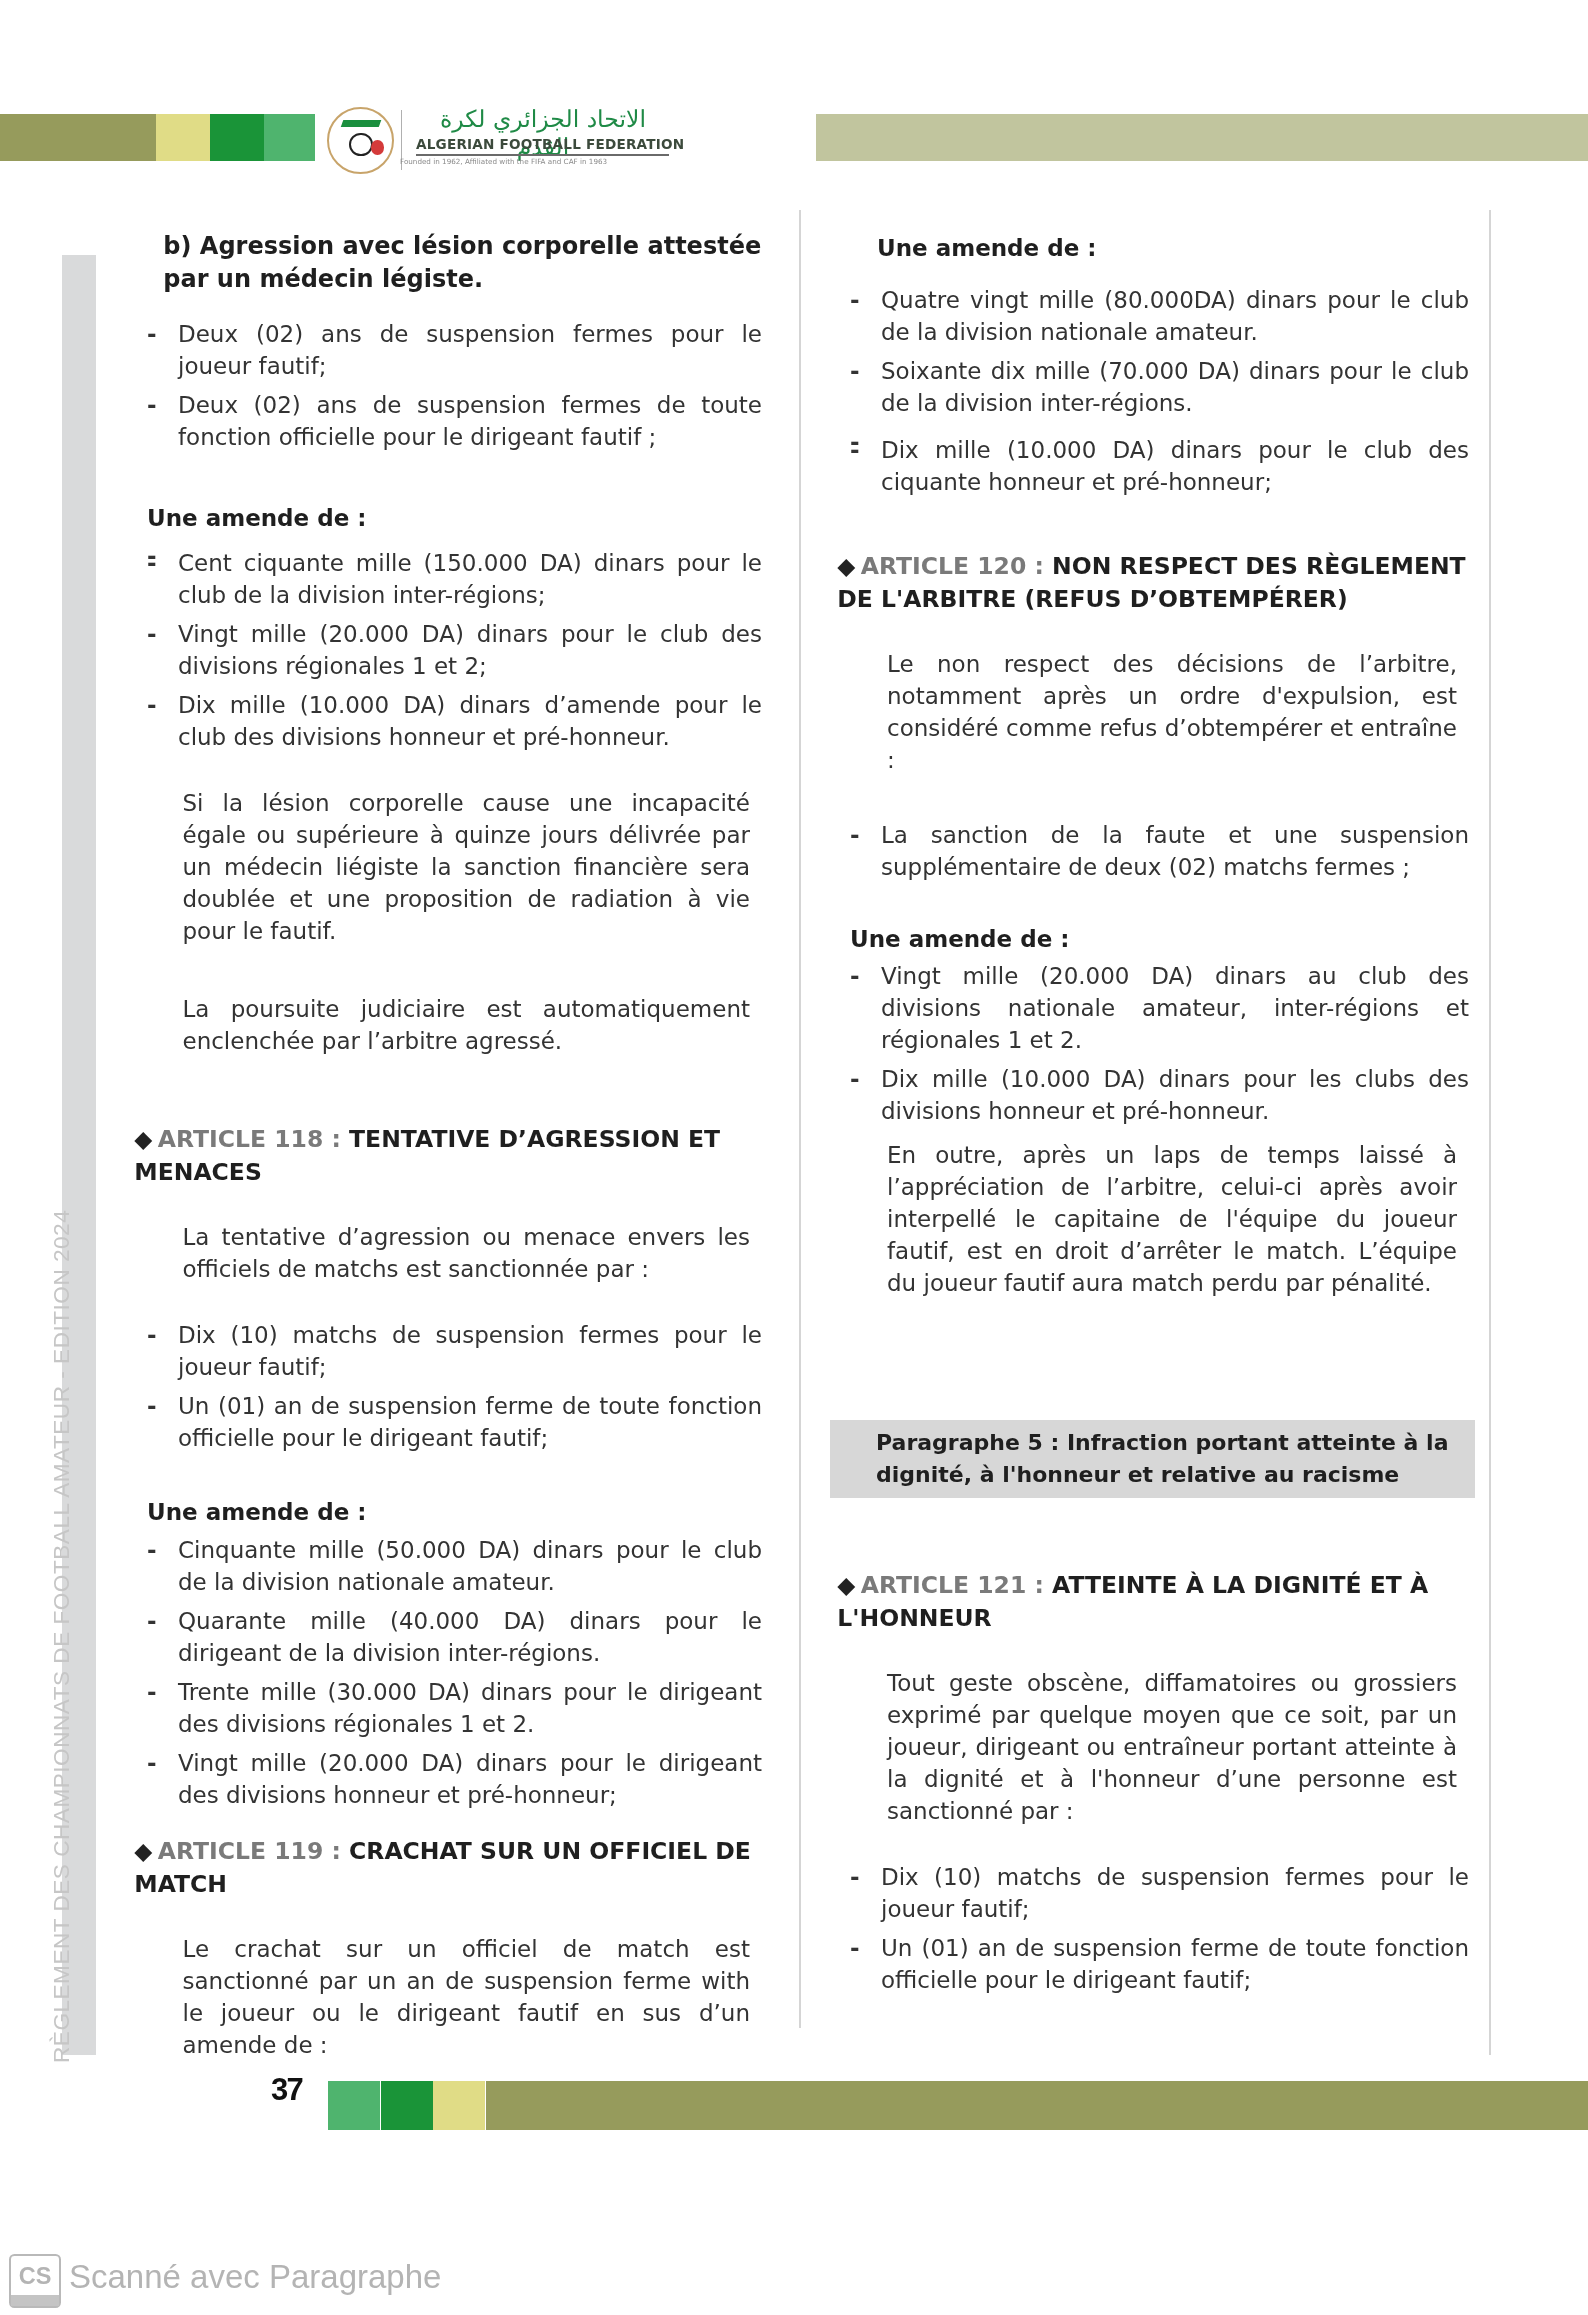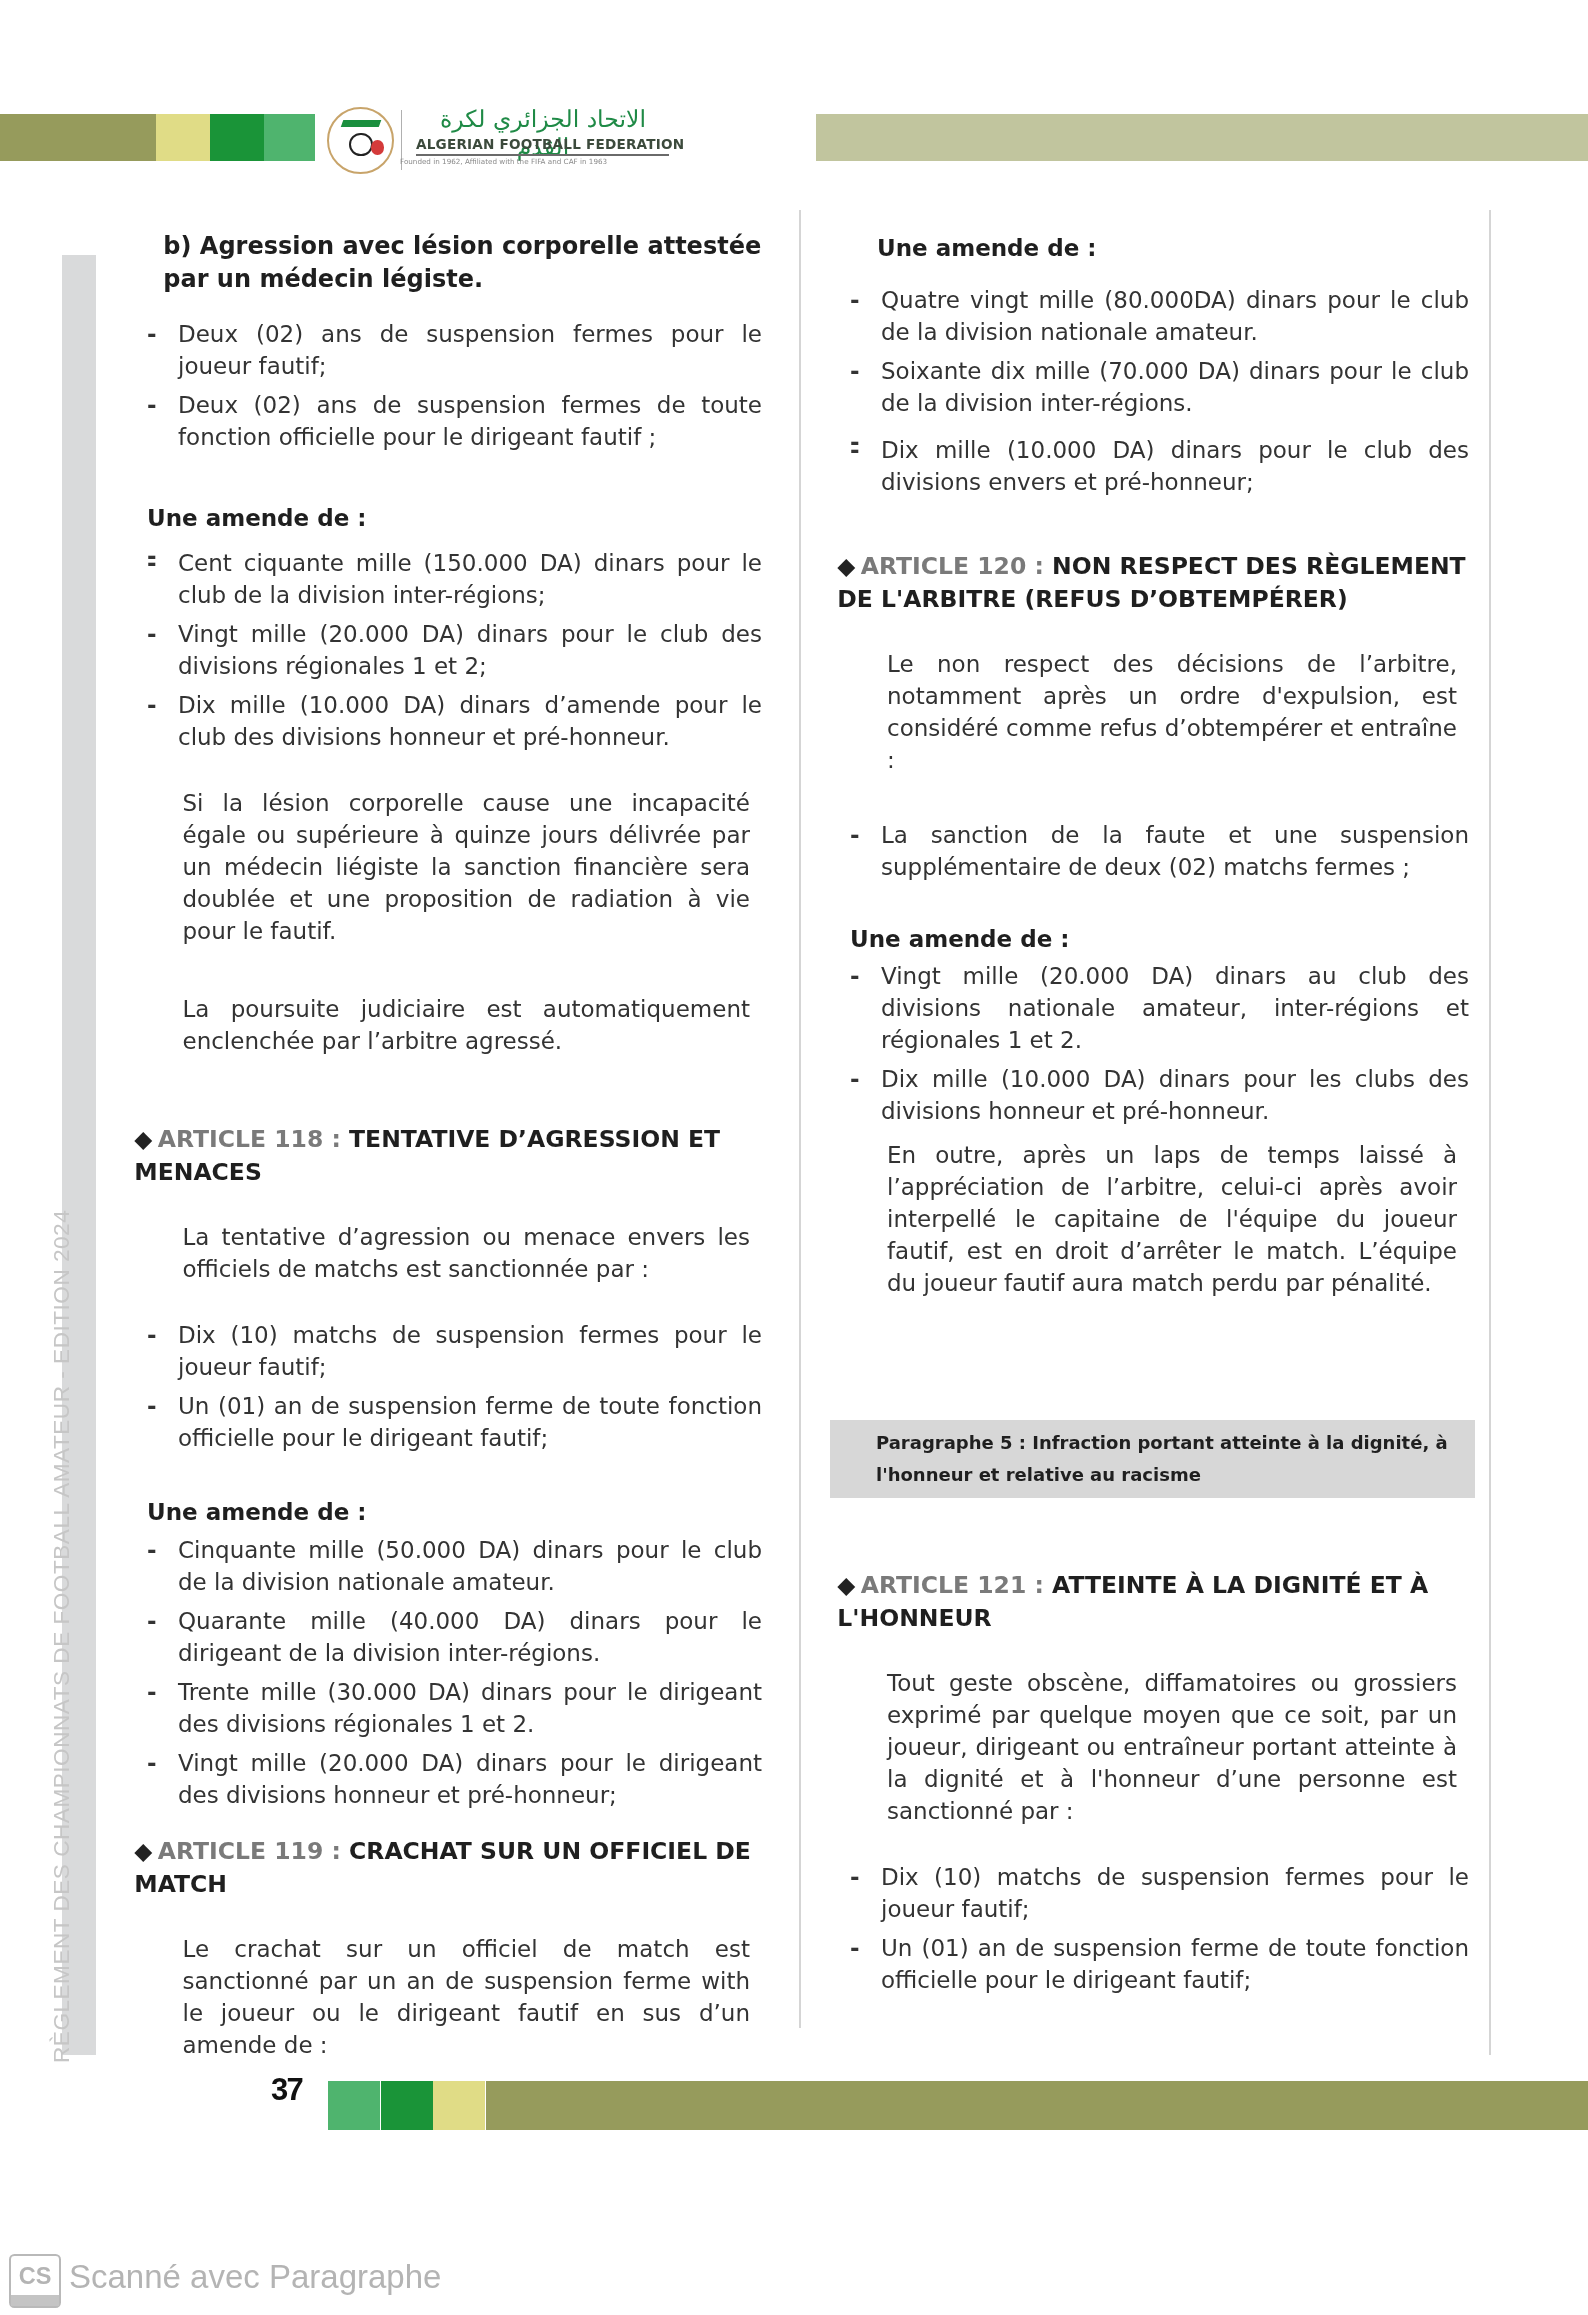--- a/index.html
+++ b/index.html
@@ -23,21 +23,21 @@
   
   .col{position:absolute;font-size:23px;line-height:32px;color:#333;}
   .p{text-align:justify;margin:12px;}
   .bold{font-weight:bold;color:#1f1f1f;}
   .item{position:relative;padding-left:31px;text-align:justify;}
   .item .dash{position:absolute;left:0;top:0;font-weight:bold;}
   .art{font-weight:bold;font-size:23.5px;line-height:33px;color:#1f1f1f;}
   .art .num{color:#7a7a7a;}
   .art .dia{color:#222;margin-right:5.4px;}
   .para-box{position:absolute;left:830px;top:1420px;width:645px;height:78px;background:#d7d7d7;}
-  .para-text{position:absolute;left:876px;top:1427px;width:579px;font-size:18px;line-height:32px;font-weight:bold;color:#1f1f1f;}
+  .para-text{position:absolute;left:876px;top:1427px;width:579px;font-size:22px;line-height:32px;font-weight:bold;color:#1f1f1f;}
   
   .page-num{position:absolute;left:271px;top:2072px;font-size:31px;font-weight:bold;color:#111;font-family:"Liberation Sans",sans-serif;letter-spacing:-1.8px;}
   .fb{position:absolute;top:2081px;height:49px;}
   .cs-logo{position:absolute;left:9px;top:2254px;width:52px;height:54px;border:2.7px solid #b9b9b9;border-radius:5.4px;box-sizing:border-box;color:#b4b4b4;font-weight:bold;font-size:23.5px;text-align:center;line-height:40px;font-family:"Liberation Sans",sans-serif;}
   .cs-logo:after{content:"";position:absolute;left:0;right:0;bottom:0;height:11px;background:#c4c4c4;}
   .cs-text{position:absolute;left:69px;top:2258px;font-size:33px;color:#b4b4b4;font-family:"Liberation Sans",sans-serif;}
 </style>
 </head>
 <body>
 
@@ -116,21 +116,21 @@
 
 <div class="col" style="left:850px;top:232px;width:619px;">
   <div class="bold" style="padding-left:27px;">Une amende de :</div>
   <div style="height:20px;"></div>
   <div class="item"><span class="dash">-</span><span>Quatre vingt  mille (80.000DA) dinars pour le club de la division nationale amateur.</span></div>
   <div style="height:7.2px;"></div>
   <div class="item"><span class="dash">-</span><span>Soixante dix mille (70.000 DA) dinars pour le club de la division inter-régions.</span></div>
   <div style="height:7.2px;"></div>
   <div class="item"><span class="dash">-</span></div>
   <div style="height:7.2px;"></div>
-  <div class="item"><span class="dash">-</span><span>Dix mille (10.000 DA) dinars pour le club des divisions envers et pré-honneur;</span></div>
+  <div class="item"><span class="dash">-</span><span>Dix mille (10.000 DA) dinars pour le club des ciquante honneur et pré-honneur;</span></div>
   <div style="height:52px;"></div>
   <div class="art" style="margin-left:-12.7px;padding-left:0;">
     <span class="dia">◆</span><span class="num">ARTICLE 120 :</span> <span>NON RESPECT DES RÈGLEMENT DE L'ARBITRE (REFUS D’OBTEMPÉRER)</span>
   </div>
   <div style="height:20px;"></div>
   <p class="p" style="padding-left:25px;">Le non respect des décisions de l’arbitre, notamment après un ordre d'expulsion, est considéré comme refus d’obtempérer et entraîne :</p>
   <div style="height:31px;"></div>
   <div class="item"><span class="dash">-</span><span>La sanction de la faute et une suspension supplémentaire  de deux (02) matchs fermes ;</span></div>
   <div style="height:40px;"></div>
   <div class="bold">Une amende de :</div>

